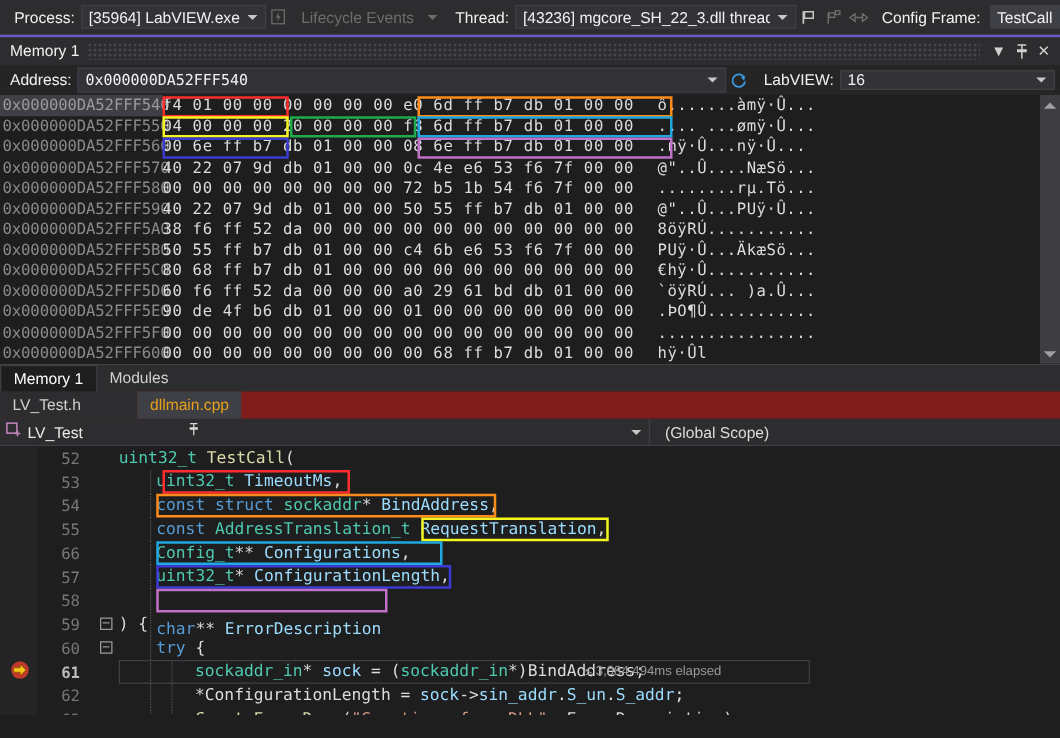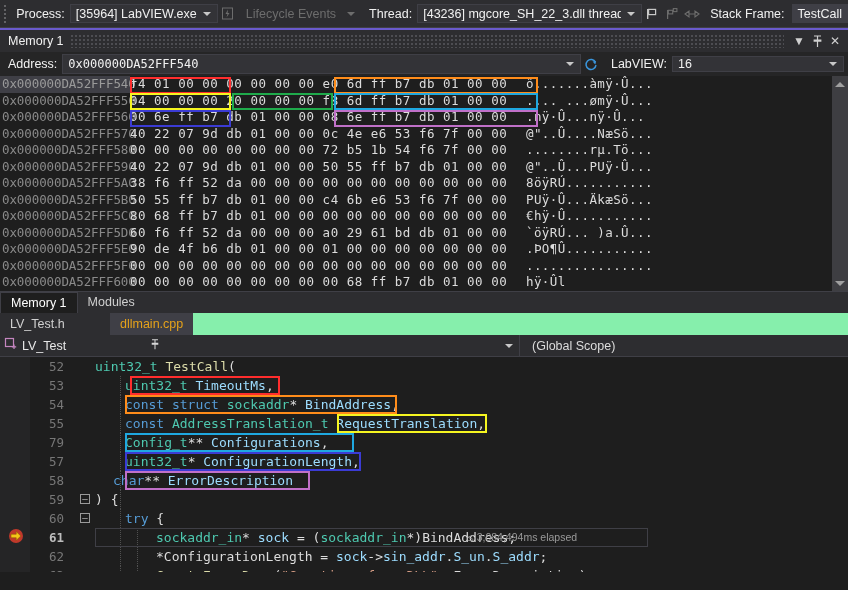--- a/index.html
+++ b/index.html
@@ -96,21 +96,21 @@
     height:22px;background:#2d2d30;display:flex;align-items:flex-end;
     border-top:1px solid #3f3f46;box-sizing:border-box;
   }
   .btab{
     height:21px;line-height:21px;padding:0 10px;font-size:12.5px;color:#d0d0d0;
     box-sizing:border-box;
   }
   .btab.active{background:#1e1e1e;border:1px solid #3f3f46;border-bottom:none;color:#ffffff;}
 
   
-  #editor-tabstrip{height:22px;background:#86efac;display:flex;align-items:flex-end;}
+  #editor-tabstrip{height:22px;background:#7f1d1d;display:flex;align-items:flex-end;}
   .etab{
     height:22px;line-height:22px;font-size:12.5px;padding:0 10px;
     box-sizing:border-box;display:flex;align-items:center;white-space:nowrap;
   }
   #tab-lv-test-h{background:#2d2d30;color:#d0d0d0;width:110px;}
   #tab-dllmain{background:#3f3f46;color:#e5a21a;flex-direction:column;}
   .etab .tab-ico{margin-left:7px;color:#c8c8c8;font-size:11px;}
 
   #editor-navbar{
     height:22px;background:#2d2d30;display:flex;align-items:center;
@@ -188,21 +188,21 @@
         <rect x="2" y="3" width="1.2" height="9" fill="#6d6d6d"></rect>
         <rect x="3.3" y="3.3" width="4.4" height="3.6" fill="none" stroke="#6d6d6d" stroke-width="1.1"></rect>
         <rect x="8.3" y="1.6" width="3.6" height="3" fill="none" stroke="#6d6d6d" stroke-width="1.1"></rect>
       </svg>
   </span>
   <span class="tb-icon">
     <svg width="16" height="12" viewBox="0 0 16 12">
         <path d="M1 6 L5 3 L5 9 Z M15 6 L11 3 L11 9 Z M5 6 H11" fill="none" stroke="#6d6d6d" stroke-width="1.1"></path>
       </svg>
   </span>
-  <span class="tb-label">Stack Frame:</span>
+  <span class="tb-label">Config Frame:</span>
   <div id="stack-frame-value">
     <span>TestCall</span>
   </div>
 </div>
 
 <div id="memory-window">
   <div id="memory-accent"></div>
 
   <div id="memory-titlebar">
     <span id="memory-title">Memory 1</span>
@@ -358,23 +358,23 @@
   <span id="nav-scope">(Global Scope)</span>
 </div>
 
 <div id="code-area">
   <div id="glyph-margin"></div>
   <div id="code-lines">
       <div class="code-line mono"><span class="lnum">52</span><span class="ctext" style="left: 95px;"><span class="type">uint32_t</span><span class="plain"> </span><span class="fn">TestCall</span><span class="plain">(</span></span></div>
       <div class="code-line mono"><span class="indentguide" style="left: 120px;"></span><span class="lnum">53</span><span class="ctext" style="left: 125px;"><span class="type">uint32_t</span><span class="plain"> </span><span class="id">TimeoutMs</span><span class="plain">,</span></span></div>
       <div class="code-line mono"><span class="indentguide" style="left: 120px;"></span><span class="lnum">54</span><span class="ctext" style="left: 125px;"><span class="kw">const</span><span class="plain"> </span><span class="kw">struct</span><span class="plain"> </span><span class="type">sockaddr</span><span class="plain">* </span><span class="id">BindAddress</span><span class="plain">,</span></span></div>
       <div class="code-line mono"><span class="indentguide" style="left: 120px;"></span><span class="lnum">55</span><span class="ctext" style="left: 125px;"><span class="kw">const</span><span class="plain"> </span><span class="type">AddressTranslation_t</span><span class="plain"> </span><span class="id">RequestTranslation</span><span class="plain">,</span></span></div>
-      <div class="code-line mono"><span class="indentguide" style="left: 120px;"></span><span class="lnum">79</span><span class="ctext" style="left: 125px;"><span class="type">Config_t</span><span class="plain">** </span><span class="id">Configurations</span><span class="plain">,</span></span></div>
+      <div class="code-line mono"><span class="indentguide" style="left: 120px;"></span><span class="lnum">66</span><span class="ctext" style="left: 125px;"><span class="type">Config_t</span><span class="plain">** </span><span class="id">Configurations</span><span class="plain">,</span></span></div>
       <div class="code-line mono"><span class="indentguide" style="left: 120px;"></span><span class="lnum">57</span><span class="ctext" style="left: 125px;"><span class="type">uint32_t</span><span class="plain">* </span><span class="id">ConfigurationLength</span><span class="plain">,</span></span></div>
-      <div class="code-line mono"><span class="indentguide" style="left: 120px;"></span><span class="lnum">58</span><span class="ctext" style="left: 113px;"><span class="kw">char</span><span class="plain">** </span><span class="id">ErrorDescription</span></span></div>
+      <div class="code-line mono"><span class="indentguide" style="left: 120px;"></span><span class="lnum">58</span><span class="ctext" style="left: 125px; margin-top: 23px;"><span class="kw">char</span><span class="plain">** </span><span class="id">ErrorDescription</span></span></div>
       <div class="code-line mono"><span class="indentguide" style="left: 120px;"></span><span class="fold">–</span><span class="lnum">59</span><span class="ctext" style="left: 95px;"><span class="plain">) {</span></span></div>
       <div class="code-line mono"><span class="indentguide" style="left: 120px;"></span><span class="fold">–</span><span class="lnum">60</span><span class="ctext" style="left: 125px;"><span class="kw">try</span><span class="plain"> {</span></span></div>
       <div class="code-line mono"><span class="indentguide" style="left: 120px;"></span><span class="indentguide" style="left: 137px;"></span><span class="lnum cur">61</span><span class="ctext" style="left: 156px;"><span class="type">sockaddr_in</span><span class="plain">* </span><span class="id">sock</span><span class="plain"> = (</span><span class="type">sockaddr_in</span><span class="plain">*)</span><span class="plain">BindAddress;</span></span><span id="current-line-highlight"></span><span id="exec-arrow"><svg width="16" height="16" viewBox="0 0 16 16">
             <circle cx="8" cy="8" r="7" fill="#c0392b"></circle>
             <path d="M3 6.2 H8.2 V3.6 L12.8 8 L8.2 12.4 V9.8 H3 Z" fill="#f5c518" stroke="#8a5a00" stroke-width="0.6"></path>
           </svg></span><span class="elapsed" style="position: absolute; left: 468px;">≤ 3,084,494ms elapsed</span></div>
       <div class="code-line mono"><span class="indentguide" style="left: 120px;"></span><span class="indentguide" style="left: 137px;"></span><span class="lnum">62</span><span class="ctext" style="left: 156px;"><span class="plain">*</span><span class="plain">ConfigurationLength = </span><span class="id">sock</span><span class="plain">-&gt;</span><span class="id">sin_addr</span><span class="plain">.</span><span class="id">S_un</span><span class="plain">.</span><span class="id">S_addr</span><span class="plain">;</span></span></div>
       <div class="code-line mono"><span class="indentguide" style="left: 120px;"></span><span class="indentguide" style="left: 137px;"></span><span class="lnum">63</span><span class="ctext" style="left: 156px;"><span class="fn">CreateErrorDesc</span><span class="plain">(</span><span class="str">"Greetings from DLL"</span><span class="plain">, </span><span class="plain">ErrorDescription);</span></span></div>
     </div>
   <div id="code-boxes">

